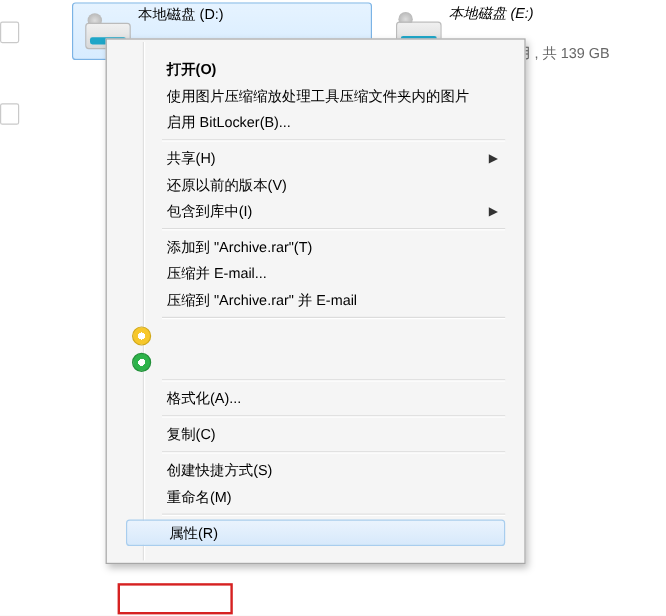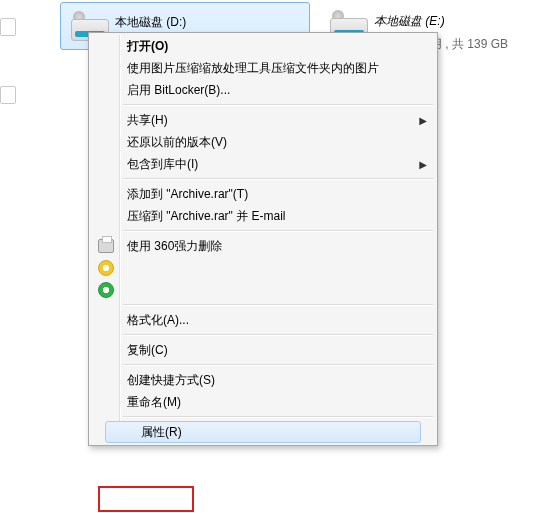--- a/index.html
+++ b/index.html
@@ -7,55 +7,55 @@
 
   
   .bg { position: absolute; inset: 0; }
   .drive-tile { position: absolute; display: flex; align-items: flex-start; }
   .drive-tile.sel { top: 2px; left: 60px; width: 250px; height: 48px; background: linear-gradient(#e6f3ff,#d7ecff); border: 1px solid #7bb3e5; border-radius: 3px; }
   .drive-tile.plain { top: 2px; left: 320px; width: 230px; height: 48px; font-style: italic; }
   .drive-icon { width: 38px; height: 30px; margin: 8px 6px 0 10px; position: relative; }
   .drive-icon .body { position:absolute; left:0; right:0; bottom:0; height:22px; background:linear-gradient(#f0f0f0,#d9d9d9); border:1px solid #bbb; border-radius:3px; }
   .drive-icon .top  { position:absolute; left:2px; top:0; width:12px; height:12px; background:radial-gradient(circle,#ddd,#aaa); border-radius:50%; }
   .drive-icon .bar  { position:absolute; left:4px; right:4px; bottom:4px; height:6px; background:#1fa6c8; border-radius:2px; }
-  .drive-label { margin-top: 11px; font-size: 12px; color:#000; }
+  .drive-label { margin-top: 1px; font-size: 12px; color:#000; }
   .usage-text  { position:absolute; left: 430px; top: 36px; font-size:12px; color:#666; }
 
   
   .stub { position:absolute; width:16px; height:18px; border:1px solid #c9c9c9; background:#fff; border-radius:2px; }
 
   
   .ctx {
     position: absolute;
     left: 88px; top: 32px;
     width: 350px;
     background: #f5f5f5;
     border: 1px solid #a7a7a7;
     box-shadow: 2px 3px 6px rgba(0,0,0,0.25);
-    padding: 2px;
+    padding: 14px;
   }
   .gutter-sep {
     position:absolute; left: 30px; top:2px; bottom:2px; width:0;
     border-left:1px solid #e0e0e0; border-right:1px solid #fff;
   }
   .mi {
     position: relative;
     display: flex; align-items: center;
     height: 22px;
     padding-left: 36px; padding-right: 18px;
     white-space: nowrap;
     cursor: default;
   }
   .mi.bold { font-weight: 700; }
   .mi .ico { position:absolute; left:6px; top:2px; width:18px; height:18px; display:flex;align-items:center;justify-content:center; }
   .mi .arrow { position:absolute; right:8px; top:50%; transform:translateY(-50%); font-size:10px; color:#333; }
   .mi.hover {
     background: linear-gradient(#eaf3fd,#d7e9fb);
     border:1px solid #a8cdee; border-radius:3px;
-    margin:0 14px; padding-left:35px;
+    margin:0 2px; padding-left:35px;
   }
   .sep { height:0; margin:3px 2px 3px 32px; border-top:1px solid #dcdcdc; border-bottom:1px solid #fff; }
 
   .red-box { position:absolute; border:2px solid #d62121; pointer-events:none; }
 
   
   .ic-shield { width:14px; height:16px; }
   .ic-shield .s { width:14px;height:16px; background:conic-gradient(#ffd34d 0 25%,#3ba33b 0 50%,#2f7bd1 0 75%,#d64848 0 100%); clip-path: polygon(50% 0,100% 12%,100% 55%,50% 100%,0 55%,0 12%); border-radius:2px; }
   .ic-rar { width:16px;height:16px; }
   .ic-rar .b { width:16px;height:13px;background:linear-gradient(#b07030,#8e5722);border-radius:2px;position:relative;top:2px; }
@@ -128,31 +128,31 @@
   <div class="mi">
     <span class="ico">
         <span class="ic-rar"><span class="b"></span></span>
       </span>
     <span>添加到 "Archive.rar"(T)</span>
   </div>
   <div class="mi">
     <span class="ico">
         <span class="ic-rar"><span class="b"></span></span>
       </span>
+    <span>压缩并 E-mail...</span>
+  </div>
+  <div class="mi">
+    <span class="ico">
+        <span class="ic-rar"><span class="b"></span></span>
+      </span>
     <span>压缩到 "Archive.rar" 并 E-mail</span>
   </div>
 
   <div class="sep"></div>
 
-  <div class="mi">
-    <span class="ico">
-        <span class="ic-print"></span>
-      </span>
-    <span>使用 360强力删除</span>
-  </div>
   <div class="mi">
     <span class="ico">
         <span class="ic-360o"></span>
       </span>
   </div>
   <div class="mi">
     <span class="ico">
         <span class="ic-360g"></span>
       </span>
   </div>

